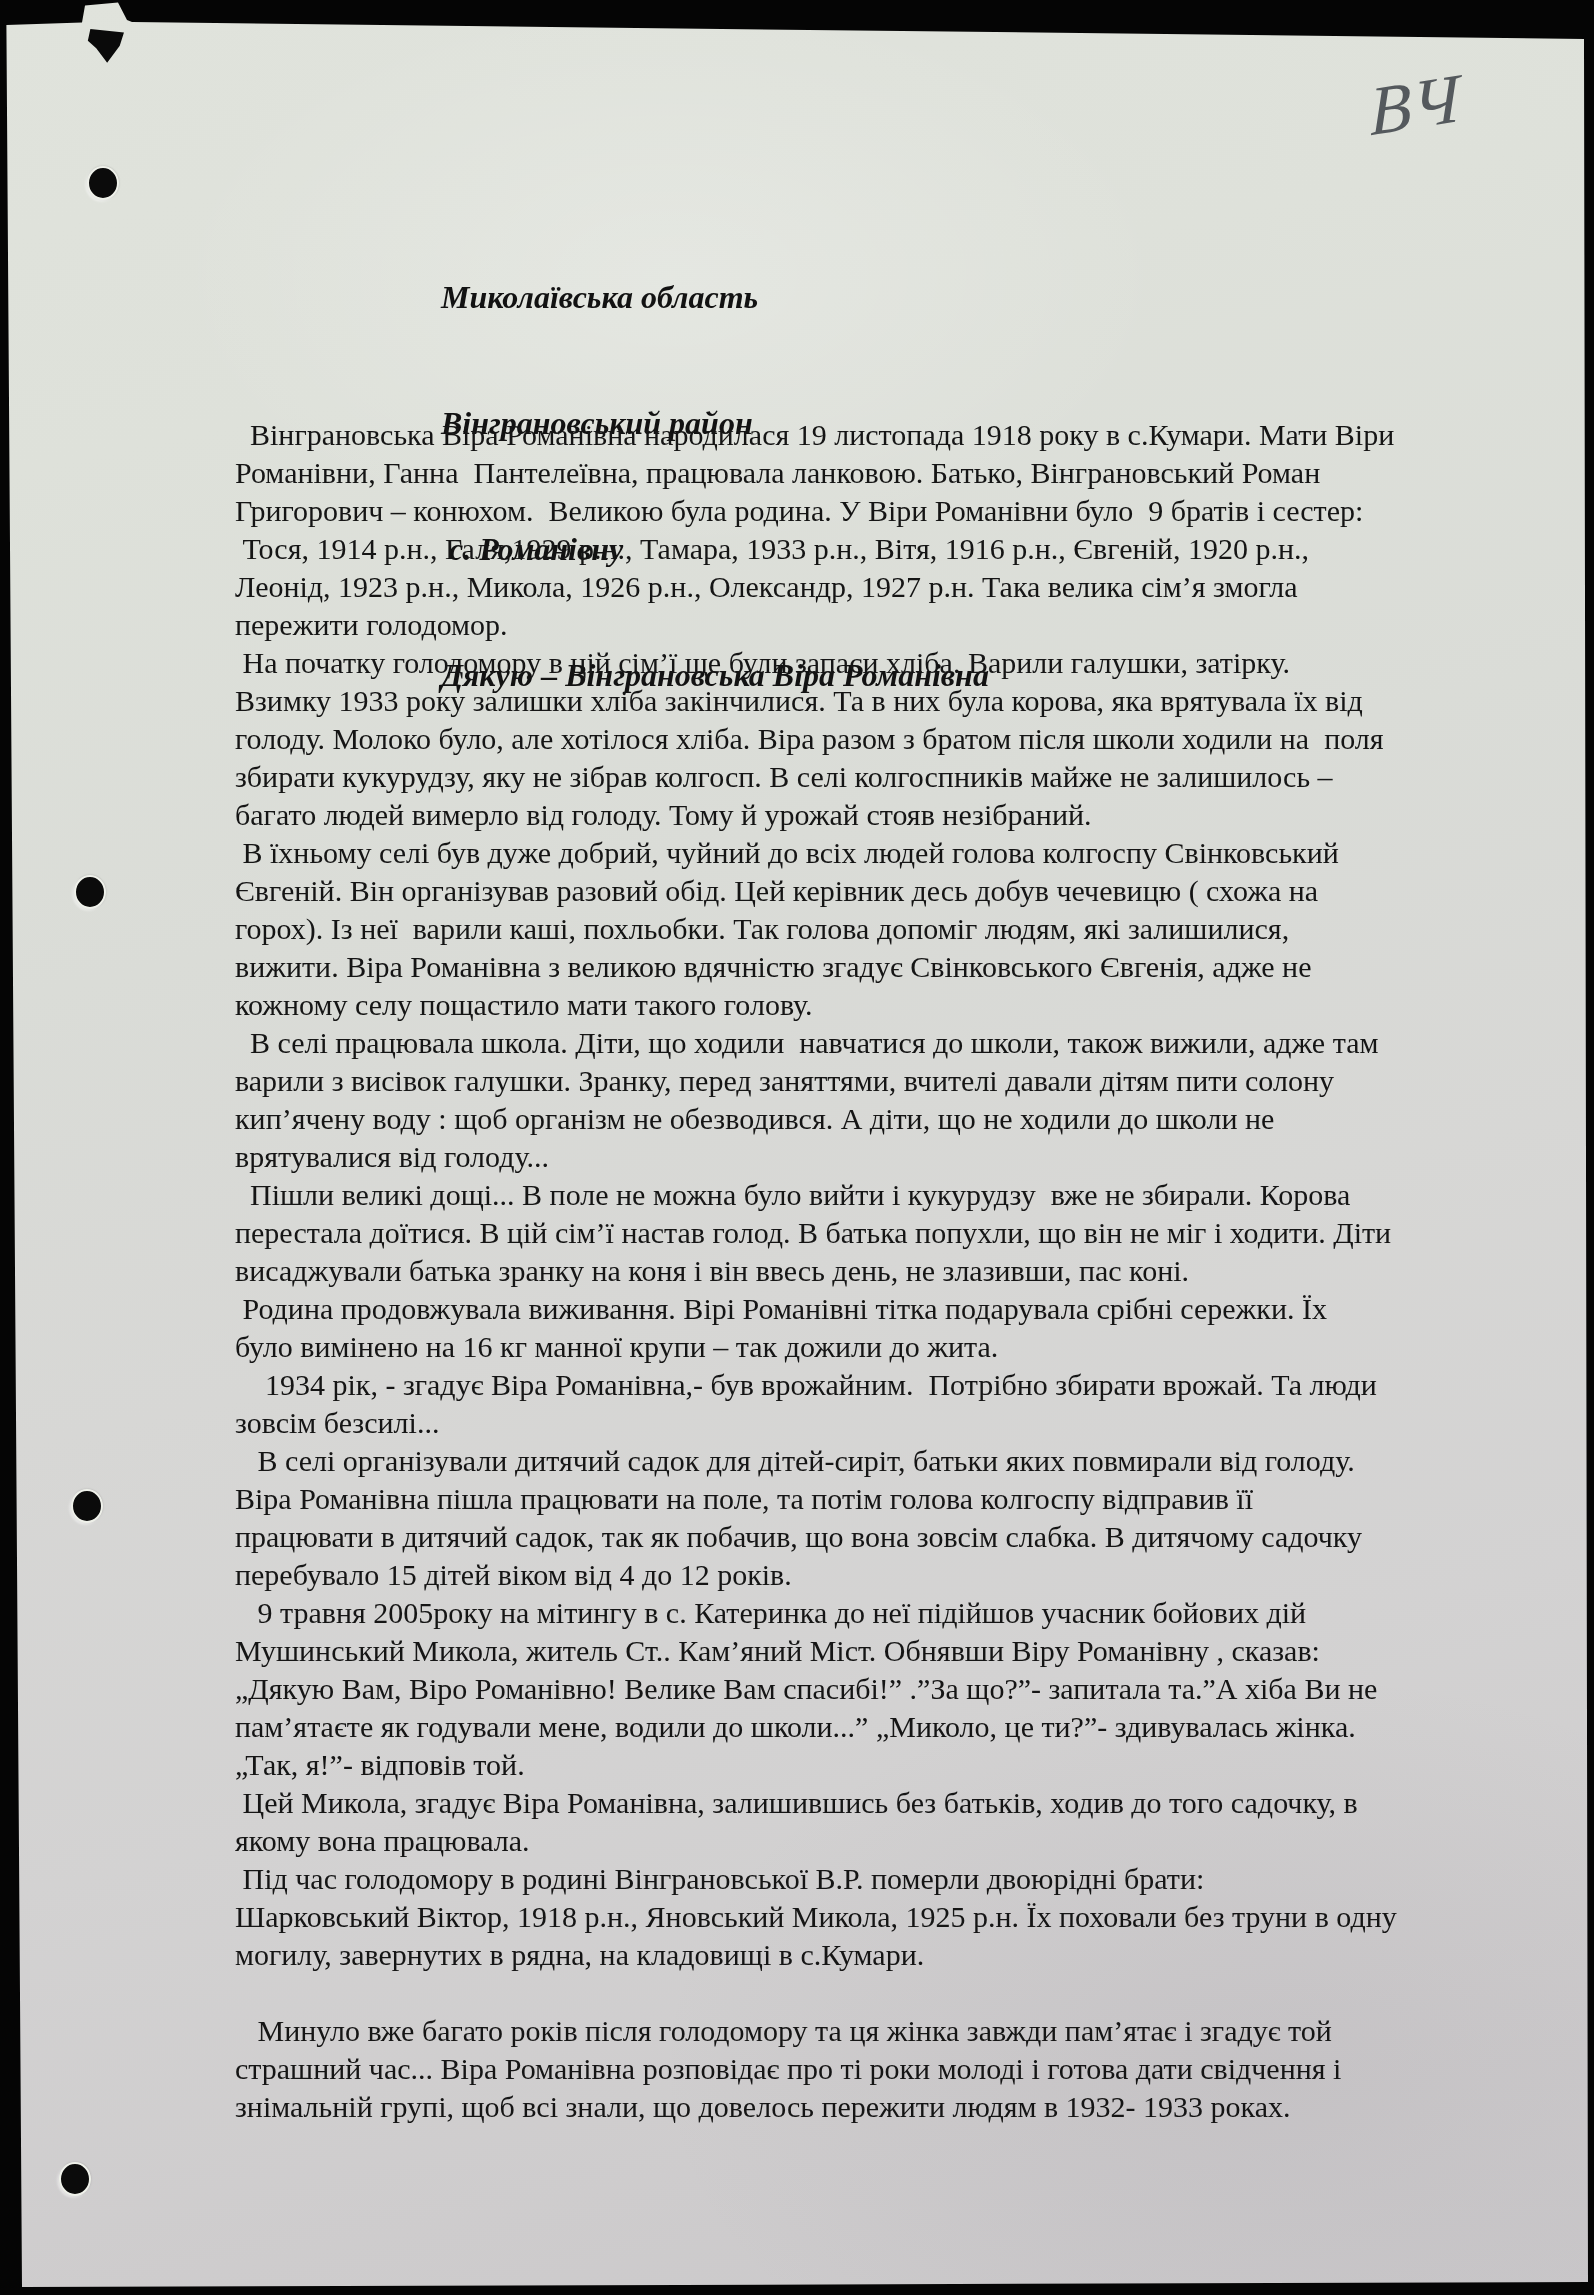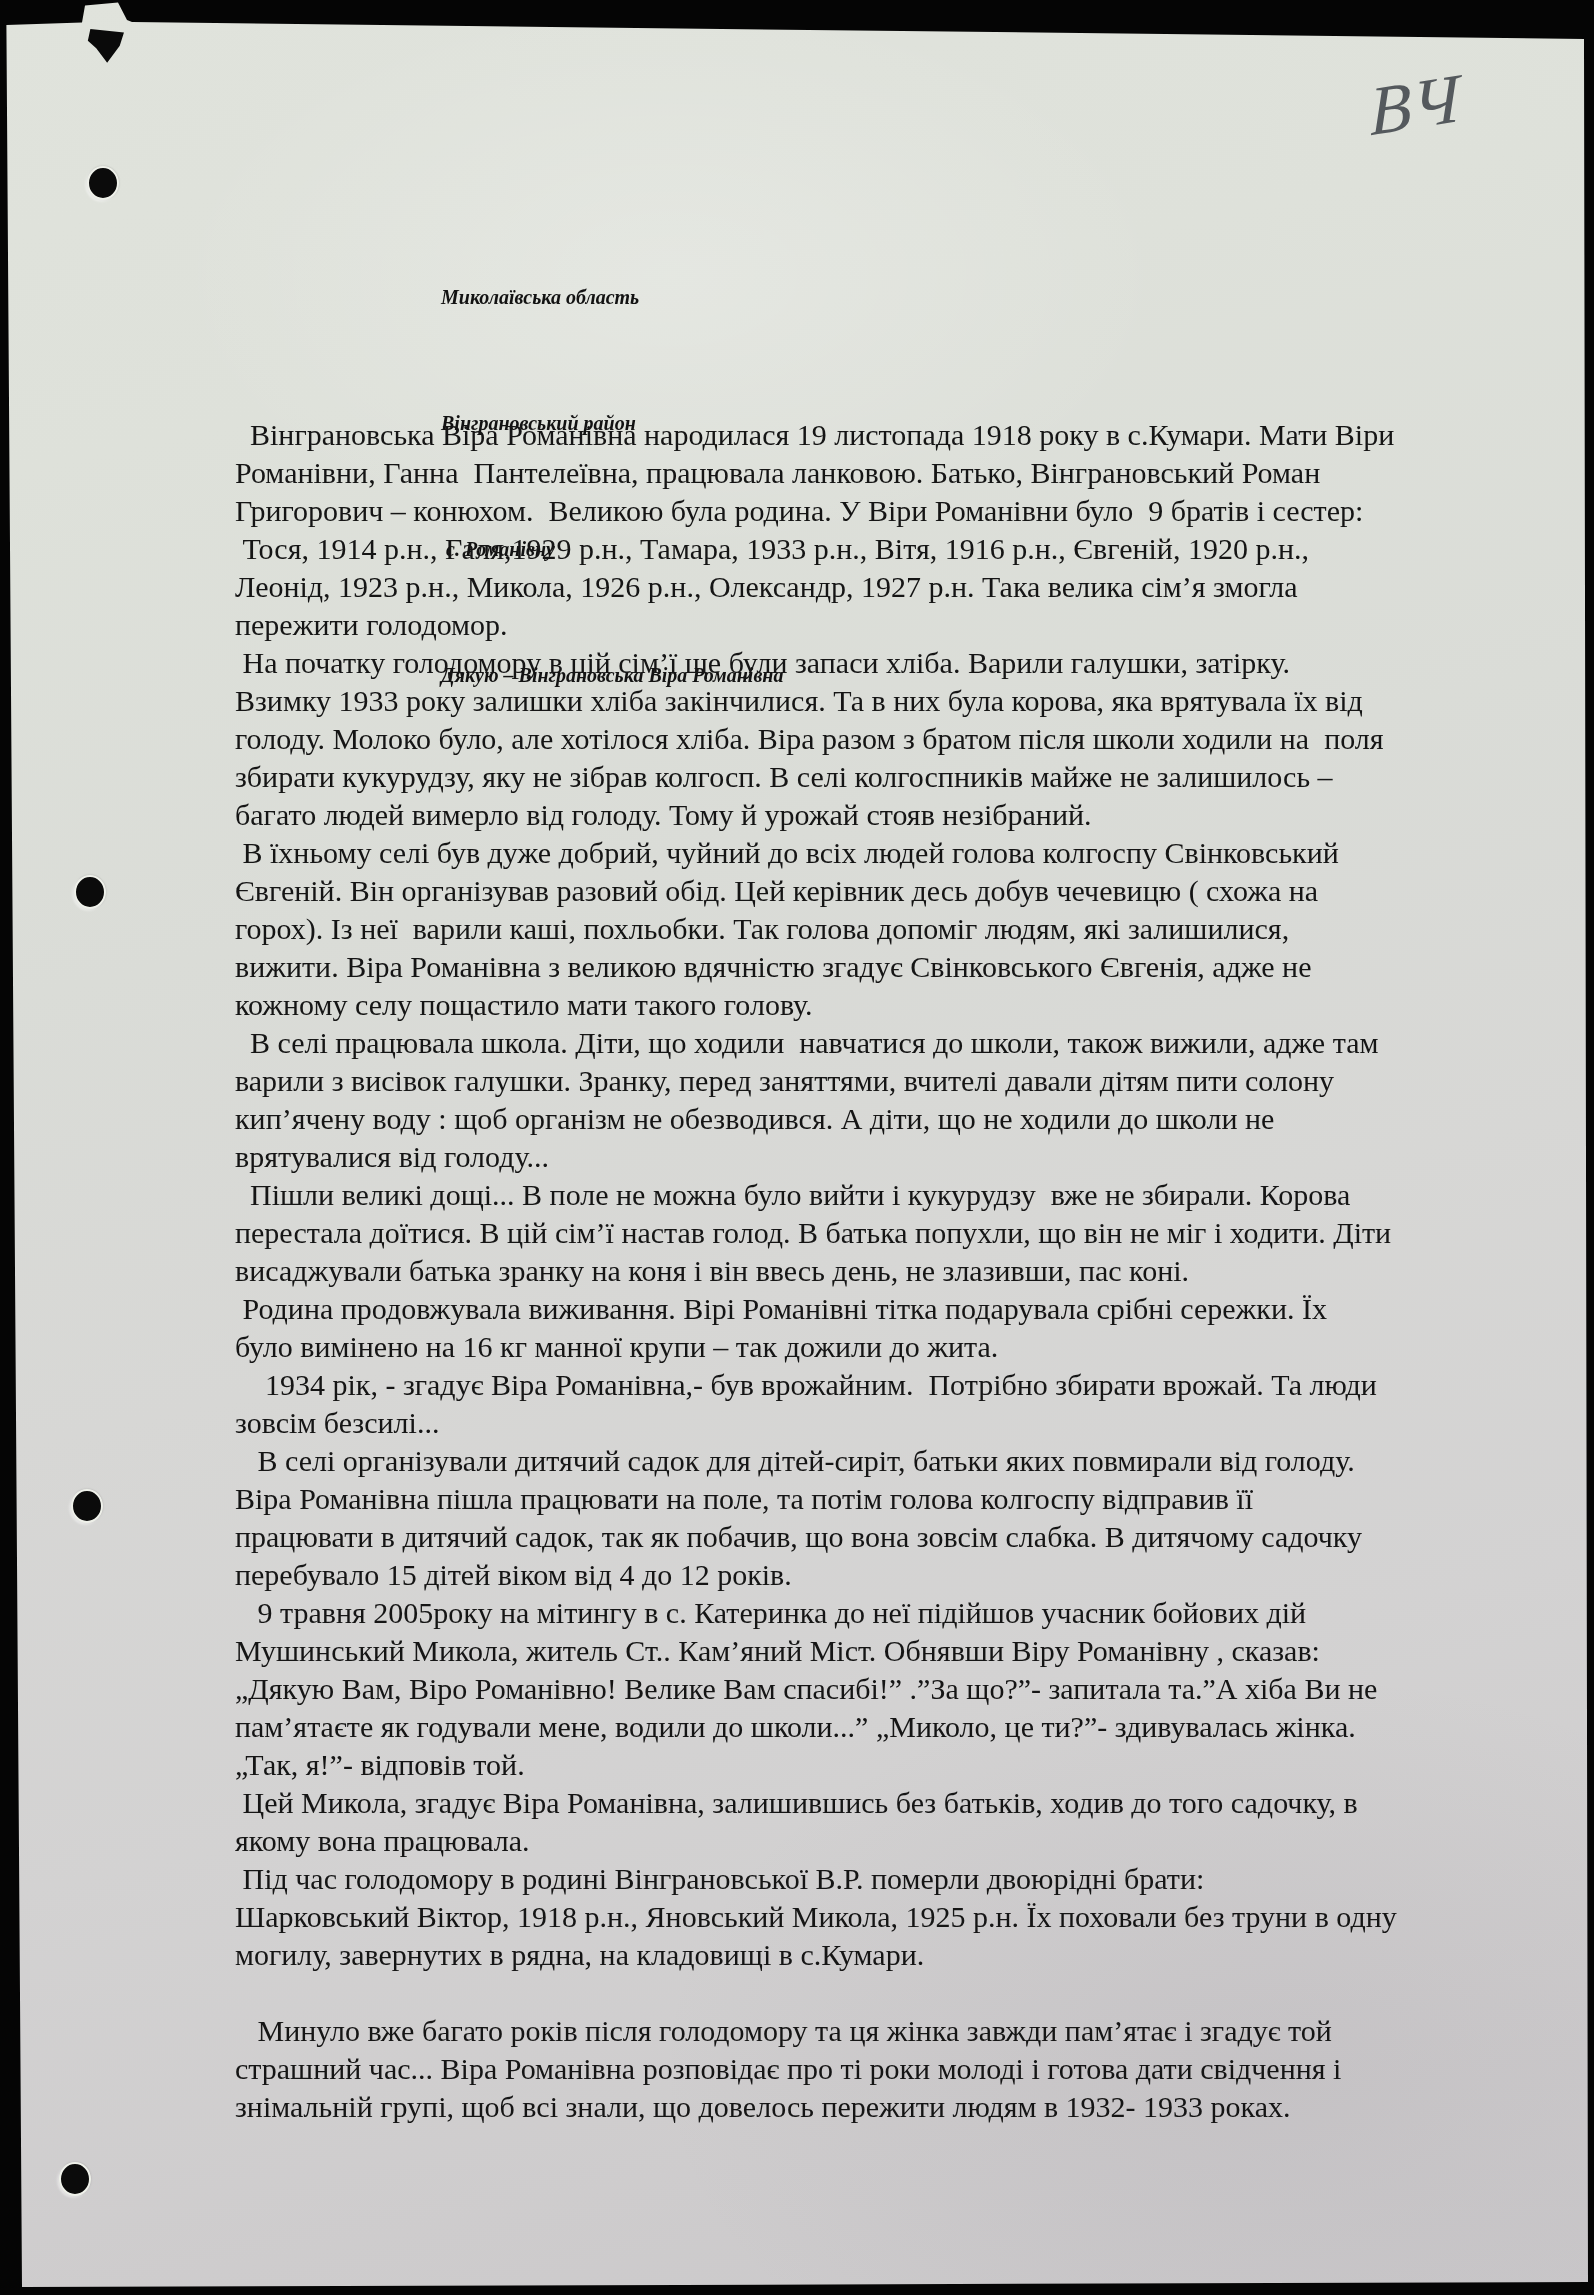--- a/index.html
+++ b/index.html
@@ -74,21 +74,21 @@
     transform: rotate(-9deg) skewX(-8deg);
     letter-spacing: 4.8px;
     opacity: 0.85;
   }
 
   .doc-header {
     position: absolute;
     left: 441px; top: 192px;
     font-weight: 700;
     font-style: italic;
-    font-size: 20px;
+    font-size: 32px;
     line-height: 42px;
     color: #121212;
     white-space: pre;
   }
   .doc-body {
     position: absolute;
     left: 235px; top: 416px;
     width: 1321px;
     font-size: 30px;
     line-height: 38px;

